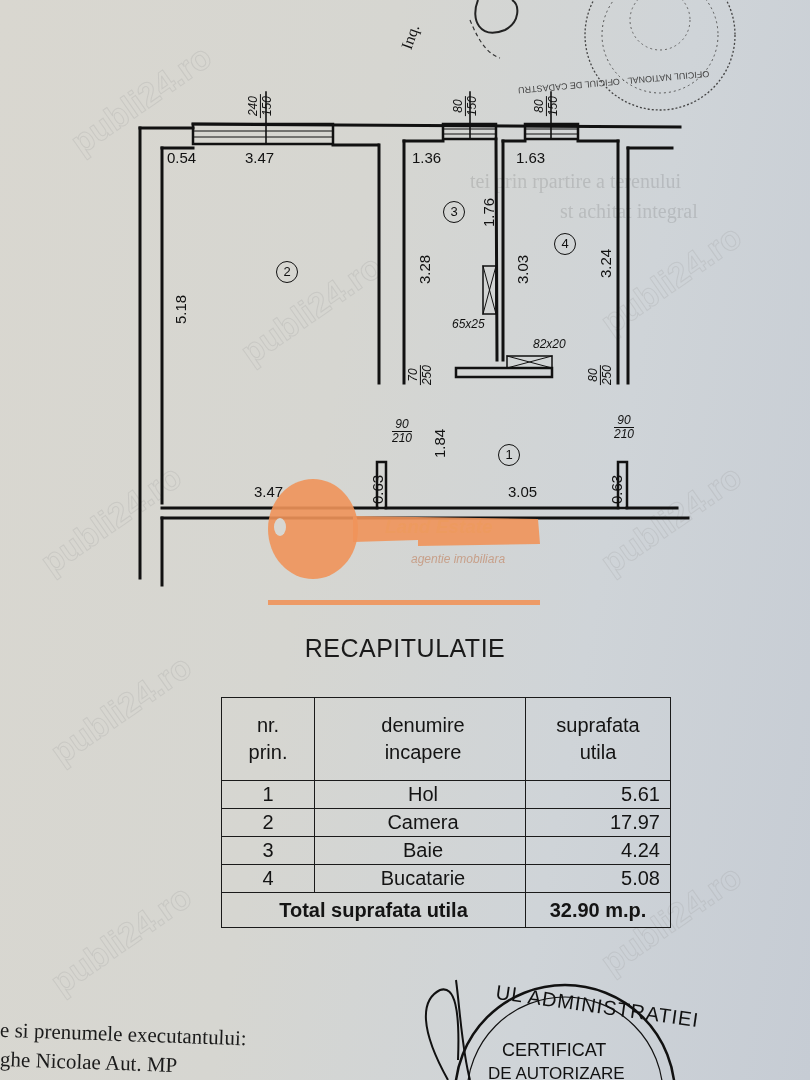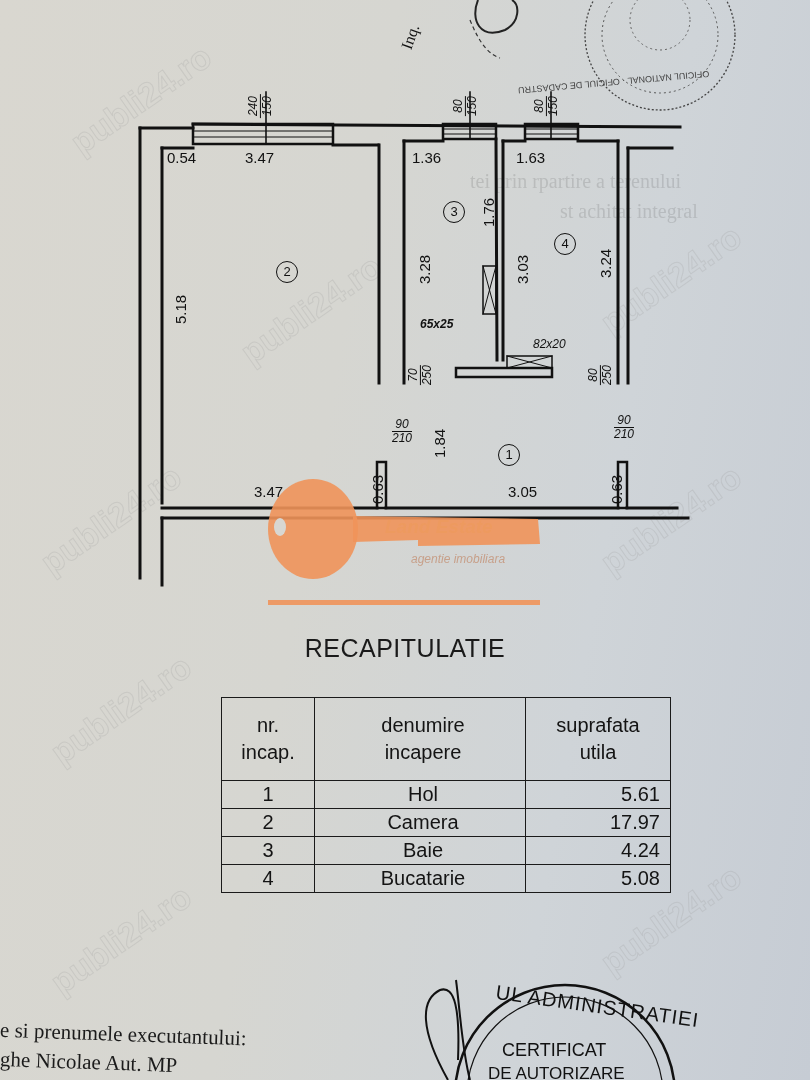--- a/index.html
+++ b/index.html
@@ -181,42 +181,42 @@
 <div class="frac v" style="left:590px;top:362px;">
   <span class="num">80</span><span>250</span>
 </div>
 <div class="frac" style="left:392px;top:418px;">
   <span class="num">90</span><span>210</span>
 </div>
 <div class="frac" style="left:614px;top:414px;">
   <span class="num">90</span><span>210</span>
 </div>
 
-<div class="label-it" style="left:420px;top:317px;font-weight:bold;">65x25</div>
+<div class="label-it" style="left:452px;top:317px;">65x25</div>
 <div class="label-it" style="left:533px;top:337px;">82x20</div>
 
 <div>
   <svg class="abs" style="left:268px;top:474px;" width="275" height="135">
     <ellipse cx="45" cy="55" rx="45" ry="50" fill="#f0935a" opacity="0.9"></ellipse>
     <ellipse cx="12" cy="53" rx="6" ry="9" fill="#d8d7d2"></ellipse>
     <path d="M85 42 L270 45 L272 70 L150 72 L150 66 L85 68 Z" fill="#f0935a" opacity="0.9"></path>
     <rect x="0" y="126" width="272" height="5" fill="#f0935a" opacity="0.9"></rect>
   </svg>
   <div class="logo-text" style="left:385px;top:490px;font-size:19px;opacity:0.75;margin-top:26px;">Land Estate</div>
   <div class="logo-text" style="left:411px;top:552px;font-size:12px;font-weight:normal;color:#c7a08a;text-align:center;">agentie imobiliara</div>
 </div>
 
 <div class="title">RECAPITULATIE</div>
 
 <table class="recap">
   <thead>
     <tr>
       <th class="c1">
         <div>nr.</div>
-        <div>incap.</div>
+        <div>prin.</div>
       </th>
       <th class="c2" style="text-align:center;">
         <div>denumire</div>
         <div>incapere</div>
       </th>
       <th>
         <div>suprafata</div>
         <div>utila</div>
       </th>
     </tr>
@@ -235,20 +235,24 @@
     <tr>
       <td class="c1">3</td>
       <td class="c2">Baie</td>
       <td class="c3">4.24</td>
     </tr>
     <tr>
       <td class="c1">4</td>
       <td class="c2">Bucatarie</td>
       <td class="c3">5.08</td>
     </tr>
+    <tr class="total">
+      <td colspan="2" style="text-align:center;">Total suprafata utila</td>
+      <td style="text-align:center;">32.90 m.p.</td>
+    </tr>
   </tbody>
 </table>
 
 <div class="footer-text" style="left:0;top:1022px;transform:rotate(2deg);">e si prenumele executantului:</div>
 <div class="footer-text" style="left:0;top:1050px;transform:rotate(2deg);">ghe Nicolae   Aut. MP</div>
 
 <svg class="abs" style="left:400px;top:970px;" width="320" height="110">
   <path d="M48 110 C 20 60, 20 30, 40 20 C 55 15, 60 40, 58 90" fill="none" stroke="#111" stroke-width="2"></path>
   <path d="M56 10 C 60 40, 62 80, 70 110" fill="none" stroke="#111" stroke-width="2"></path>
   <circle cx="165" cy="125" r="110" fill="none" stroke="#111" stroke-width="2.5"></circle>

